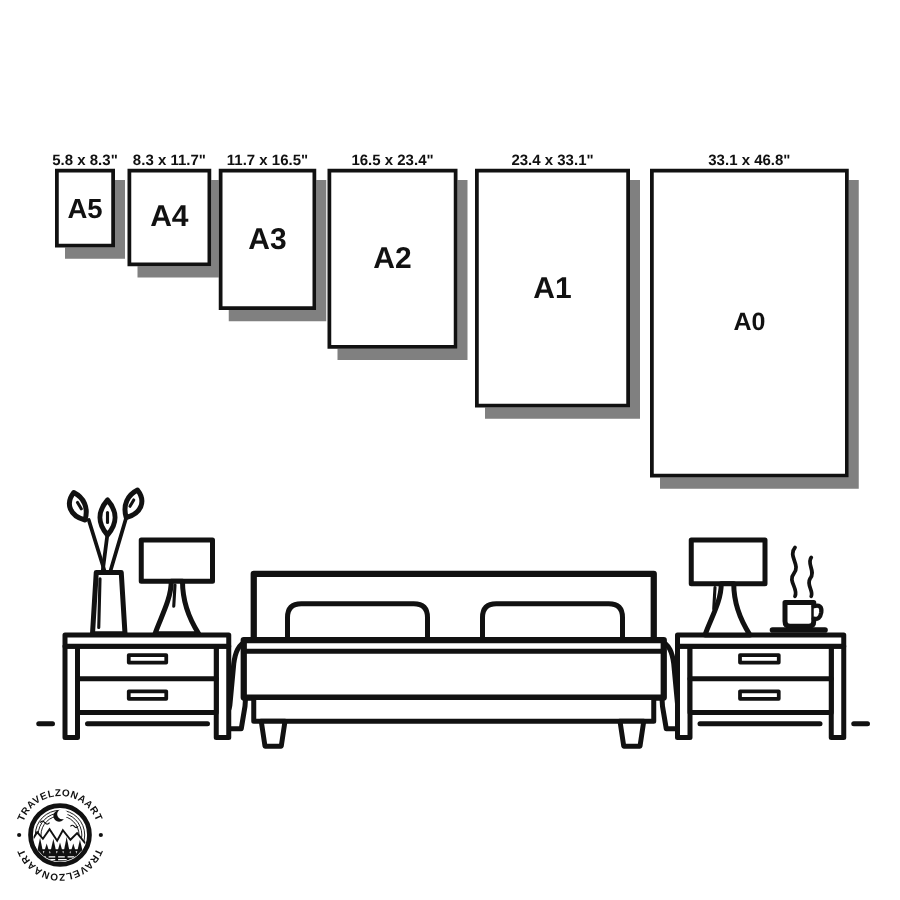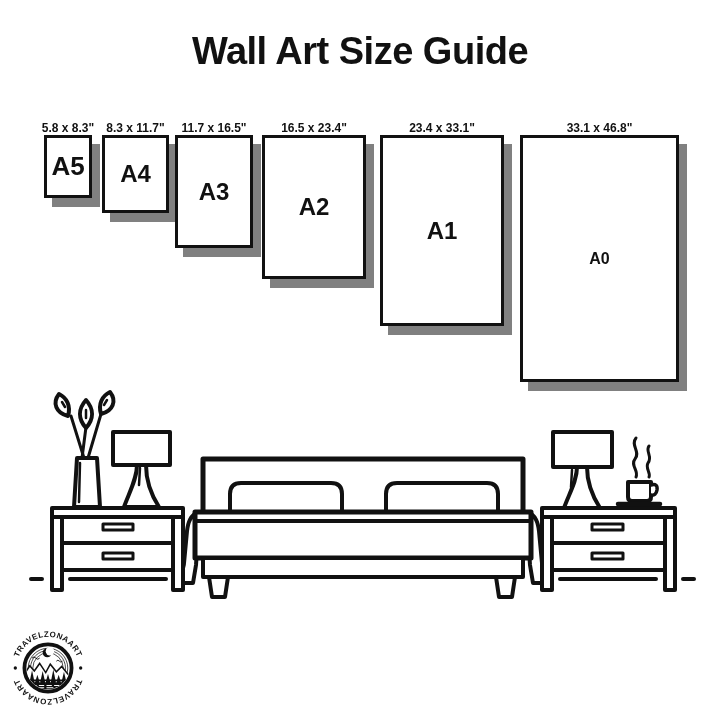--- a/index.html
+++ b/index.html
@@ -15,46 +15,45 @@
   .scene{position:absolute;left:0;top:368px;}
   .logo{position:absolute;left:10px;top:630px;}
   .website{position:absolute;right:20px;top:670px;font-size:35px;font-weight:bold;
            letter-spacing:-.5px;}
 </style>
 </head>
 <body>
 
 <div class="page">
 
-  <div class="title">Wall Art Size Guide</div>
 
   <div>
     <div class="poster" style="left:44px;width:42px;height:57px;">
       <div class="dim">5.8 x 8.3"</div>
-      <div class="code" style="font-size:26px;">A5</div>
+      <div class="code" style="font-size:22px;">A5</div>
     </div>
     <div class="poster" style="left:102px;width:61px;height:72px;">
       <div class="dim">8.3 x 11.7"</div>
       <div class="code">A4</div>
     </div>
     <div class="poster" style="left:175px;width:72px;height:107px;">
       <div class="dim">11.7 x 16.5"</div>
       <div class="code">A3</div>
     </div>
     <div class="poster" style="left:262px;width:98px;height:138px;">
       <div class="dim">16.5 x 23.4"</div>
       <div class="code">A2</div>
     </div>
     <div class="poster" style="left:380px;width:118px;height:185px;">
       <div class="dim">23.4 x 33.1"</div>
       <div class="code">A1</div>
     </div>
     <div class="poster" style="left:520px;width:153px;height:241px;">
       <div class="dim">33.1 x 46.8"</div>
-      <div class="code" style="font-size:16px;text-align:right;">A0</div>
+      <div class="code" style="font-size:20px;text-align:right;">A0</div>
     </div>
   </div>
 
   <svg class="scene" width="720" height="240" viewBox="0 368 720 240">
     <g stroke="#111" stroke-width="4" fill="none" stroke-linecap="round" stroke-linejoin="round">
 
       <g>
         <rect x="203" y="459" width="320" height="54" fill="#fff" stroke-width="5"></rect>
         <path d="M230,513 L230,494 Q230,483 241,483 L331,483 Q342,483 342,494 L342,513" fill="#fff"></path>
         <path d="M386,513 L386,494 Q386,483 397,483 L487,483 Q498,483 498,494 L498,513" fill="#fff"></path>

